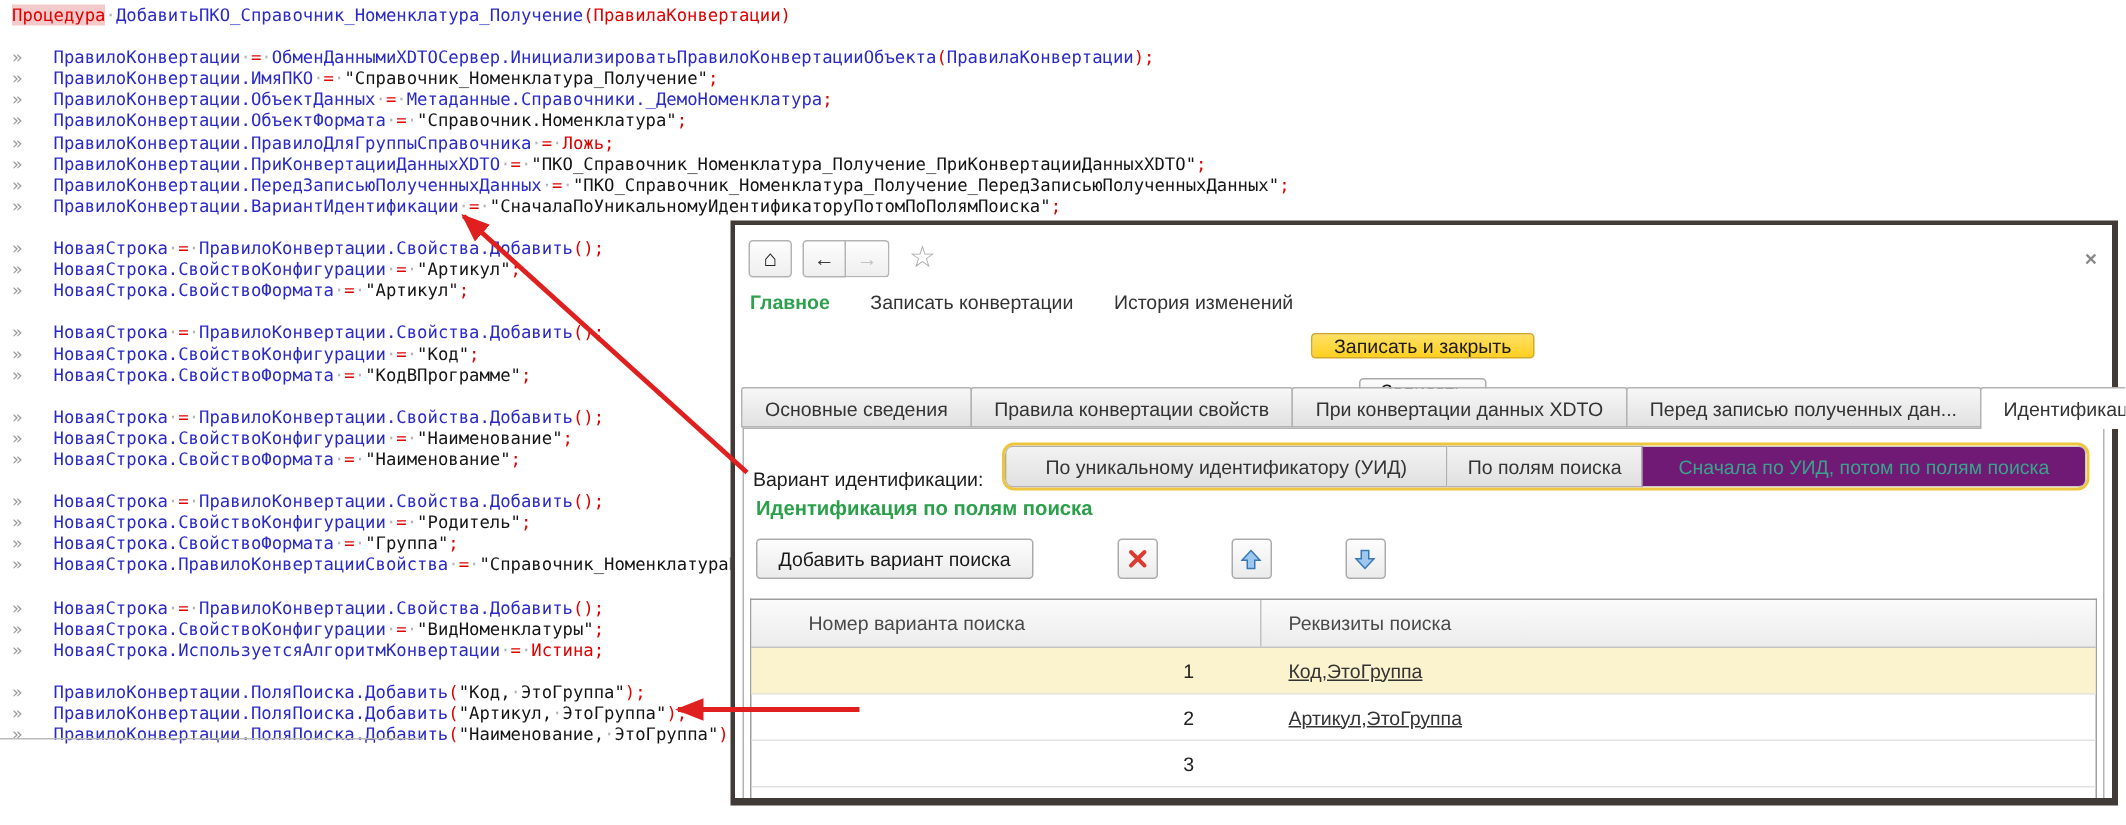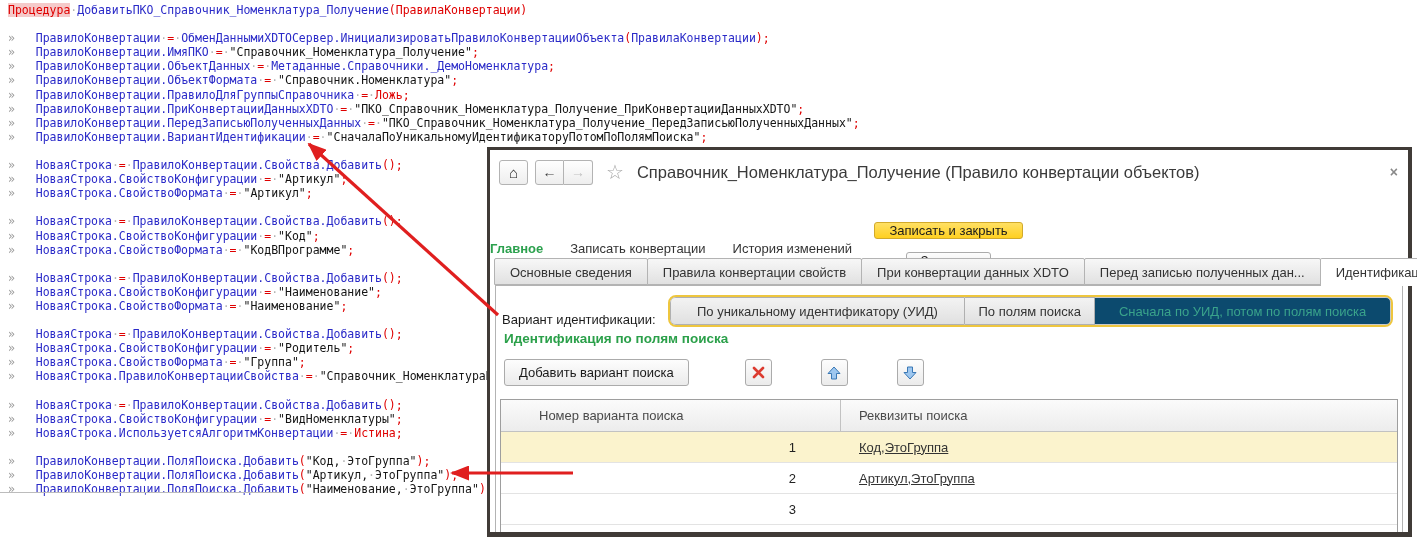--- a/index.html
+++ b/index.html
@@ -28,21 +28,21 @@
           display:flex;align-items:center;justify-content:center;box-sizing:border-box;}
   .home-btn{width:29px;font-size:15px;color:#222;}
   .navpair{display:flex;margin-left:7px;}
   .nav-back{width:29px;border-radius:3px 0 0 3px;color:#3c3c3c;font-size:14px;font-weight:bold;}
   .nav-fwd{width:29px;border-left:none;border-radius:0 3px 3px 0;color:#c2c2c2;font-size:14px;font-weight:bold;}
   .star{margin-left:13px;font-size:20px;color:#a8a8a8;line-height:20px;}
   .wtitle{margin-left:13px;font-size:16.5px;color:#3a3a3a;white-space:nowrap;overflow:hidden;}
   .close{margin-left:auto;color:#8a8a8a;font-size:14px;font-weight:bold;cursor:default;}
 
   .navrow{position:absolute;top:44px;left:0;right:0;height:26px;display:flex;gap:27px;
-          font-size:13px;align-items:flex-end;margin-top:36px;}
+          padding-left:10px;font-size:13px;align-items:flex-start;}
   .navrow .nitem{color:#333;}
   .navrow .nitem.active{color:#2ca14e;font-weight:bold;}
 
   .toolbar{position:absolute;top:72px;left:0;right:0;height:28px;display:flex;gap:13px;
            padding:0 10px 0 9px;box-sizing:border-box;align-items:center;flex-direction:column;}
   .btn{height:27px;padding:0 14px;border:1px solid #ababab;border-radius:3px;
        background:linear-gradient(#fdfdfd,#ebebeb);font-size:13px;color:#1a1a1a;
        display:flex;align-items:center;gap:9px;white-space:nowrap;box-sizing:border-box;
        font-family:"Liberation Sans",sans-serif;}
   .btn-primary{background:linear-gradient(#ffe064,#ffd021);border-color:#d2aa2b;}
@@ -59,21 +59,21 @@
          border:1px solid #b3b3b3;border-bottom:none;box-sizing:border-box;overflow:hidden;z-index:2;}
 
   .ident-row{position:absolute;top:9px;left:6px;right:9px;height:32px;display:flex;align-items:flex-end;}
   .ident-label{font-size:13px;color:#1c1c1c;white-space:nowrap;}
   .segmented{flex:1;margin-left:12px;height:32px;border:2px solid #eec63e;border-radius:8px;
              background:#fff;display:flex;overflow:hidden;box-sizing:border-box;}
   .seg{display:flex;align-items:center;justify-content:center;font-size:13px;color:#333;
        background:linear-gradient(#f3f3f3,#e0e0e0);border:1px solid #b0b0b0;box-sizing:border-box;white-space:nowrap;}
   .seg:first-child{border-radius:5px 0 0 5px;flex:0 0 41%;}
   .seg:nth-child(2){flex:0 0 18%;border-left:none;}
-  .seg.sel{flex:1;background:#0c4a6e;color:#3aa38b;border:1px solid #c9c9c9;border-left:none;border-radius:0 5px 5px 0;}
+  .seg.sel{flex:1;background:#701a75;color:#3aa38b;border:1px solid #c9c9c9;border-left:none;border-radius:0 5px 5px 0;}
 
   .section-title{position:absolute;top:45px;left:8px;font-size:13.5px;font-weight:bold;color:#2ba04a;margin:0;}
 
   .actions{position:absolute;top:73px;left:8px;display:flex;align-items:center;gap:21px;}
   .icon-btn{width:27px;height:27px;padding:0;justify-content:center;}
   .gap-lg{width:14px;} .gap-sm{width:7px;}
 
   .grid{position:absolute;top:113px;left:4px;right:4px;bottom:0;border:1px solid #9e9e9e;
         border-bottom:none;background:#fff;font-size:13px;}
   .grid-head{display:flex;height:31px;background:linear-gradient(#fbfbfb,#ececec);
@@ -105,21 +105,20 @@
       </div>
       <div class="navpair">
         <div class="tb-btn nav-back">
           <span>←</span>
         </div>
         <div class="tb-btn nav-fwd">
           <span>→</span>
         </div>
       </div>
       <span class="star">☆</span>
-      <span class="wtitle">Справочник_Номенклатура_Получение (Правило конвертации объектов)</span>
       <span class="close">×</span>
     </div>
 
     <div class="navrow" id="navtabs">
         <span class="nitem active">Главное</span>
         <span class="nitem">Записать конвертации</span>
         <span class="nitem">История изменений</span>
       </div>
 
     <div class="toolbar" id="toolbar">

